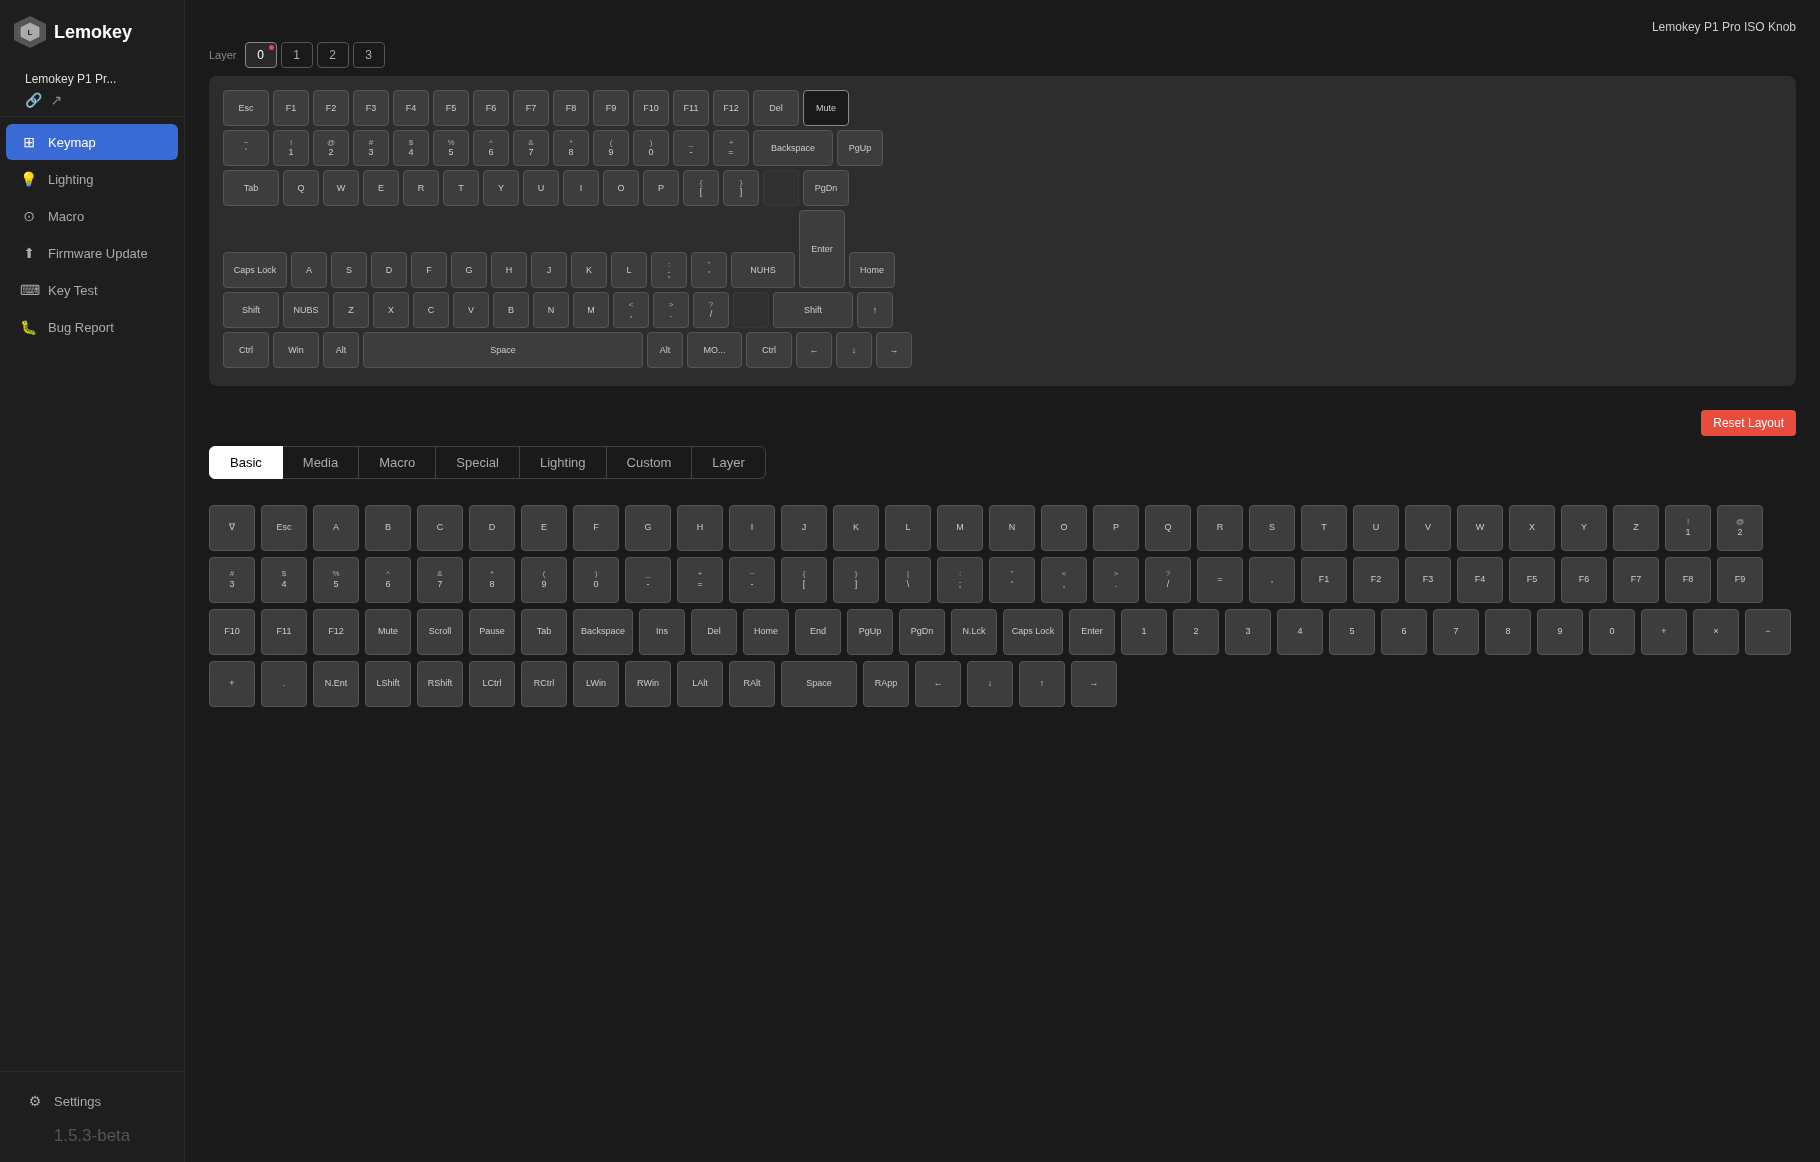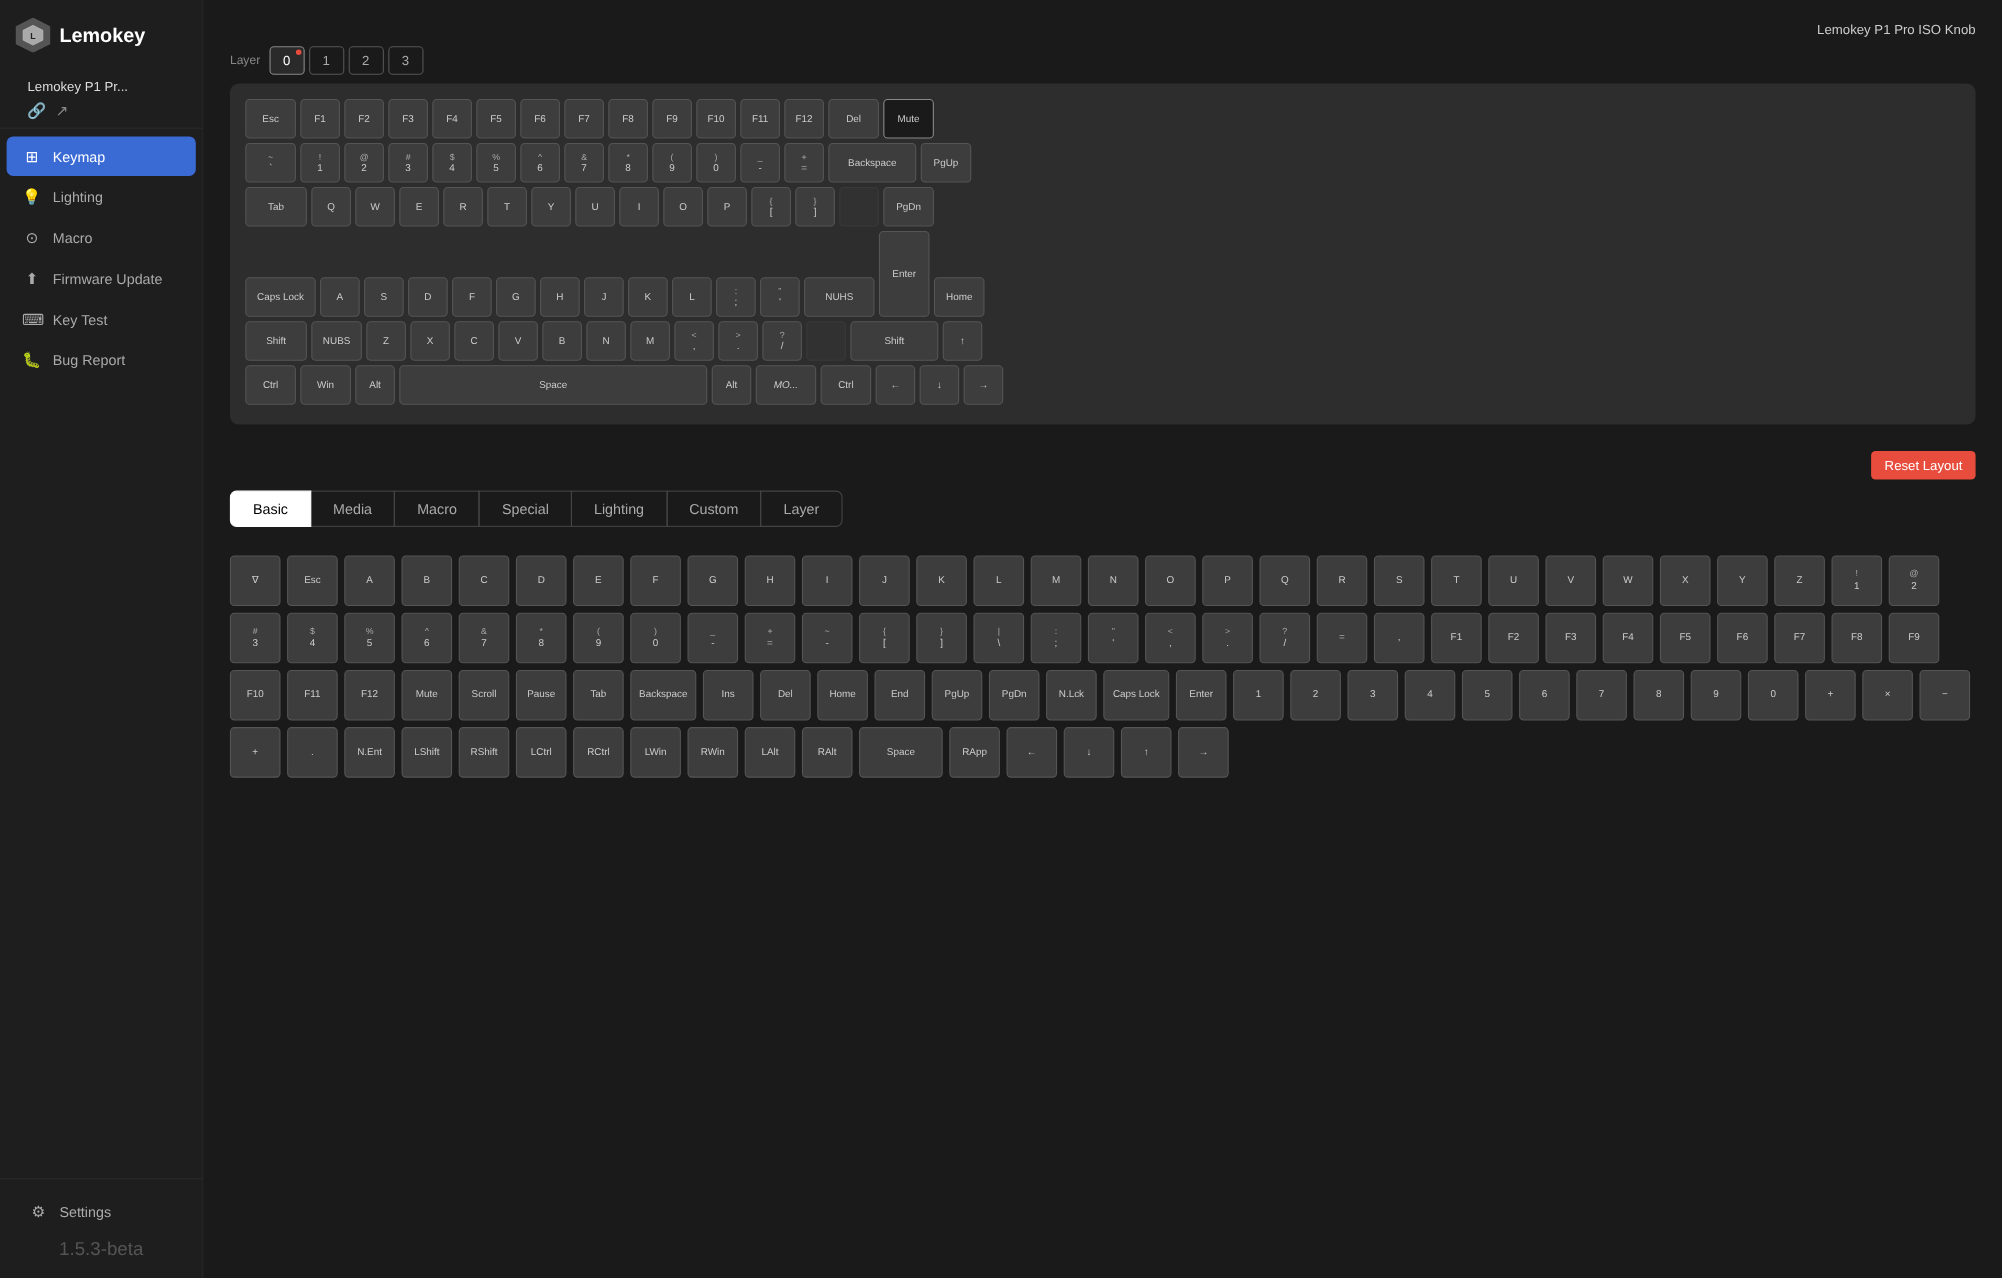--- a/index.html
+++ b/index.html
@@ -191,21 +191,21 @@
     .w-enter { width: 46px; height: 78px; }
     .w-caps { width: 64px; }
     .w-nuhs { width: 64px; }
     .w-lshift { width: 56px; }
     .w-nubs { width: 46px; }
     .w-rshift { width: 80px; }
     .w-ctrl { width: 46px; }
     .w-win { width: 46px; }
     .w-alt { width: 35px; }
     .w-space { width: 280px; }
-    .w-mo { width: 55px; font-style: italic; }
+    .w-mo { width: 55px; }
     .w-arrow { width: 36px; }
 
     .reset-layout-btn {
       position: absolute;
       right: 0;
       bottom: -50px;
       background: #e74c3c;
       color: #fff;
       border: none;
       border-radius: 4px;

